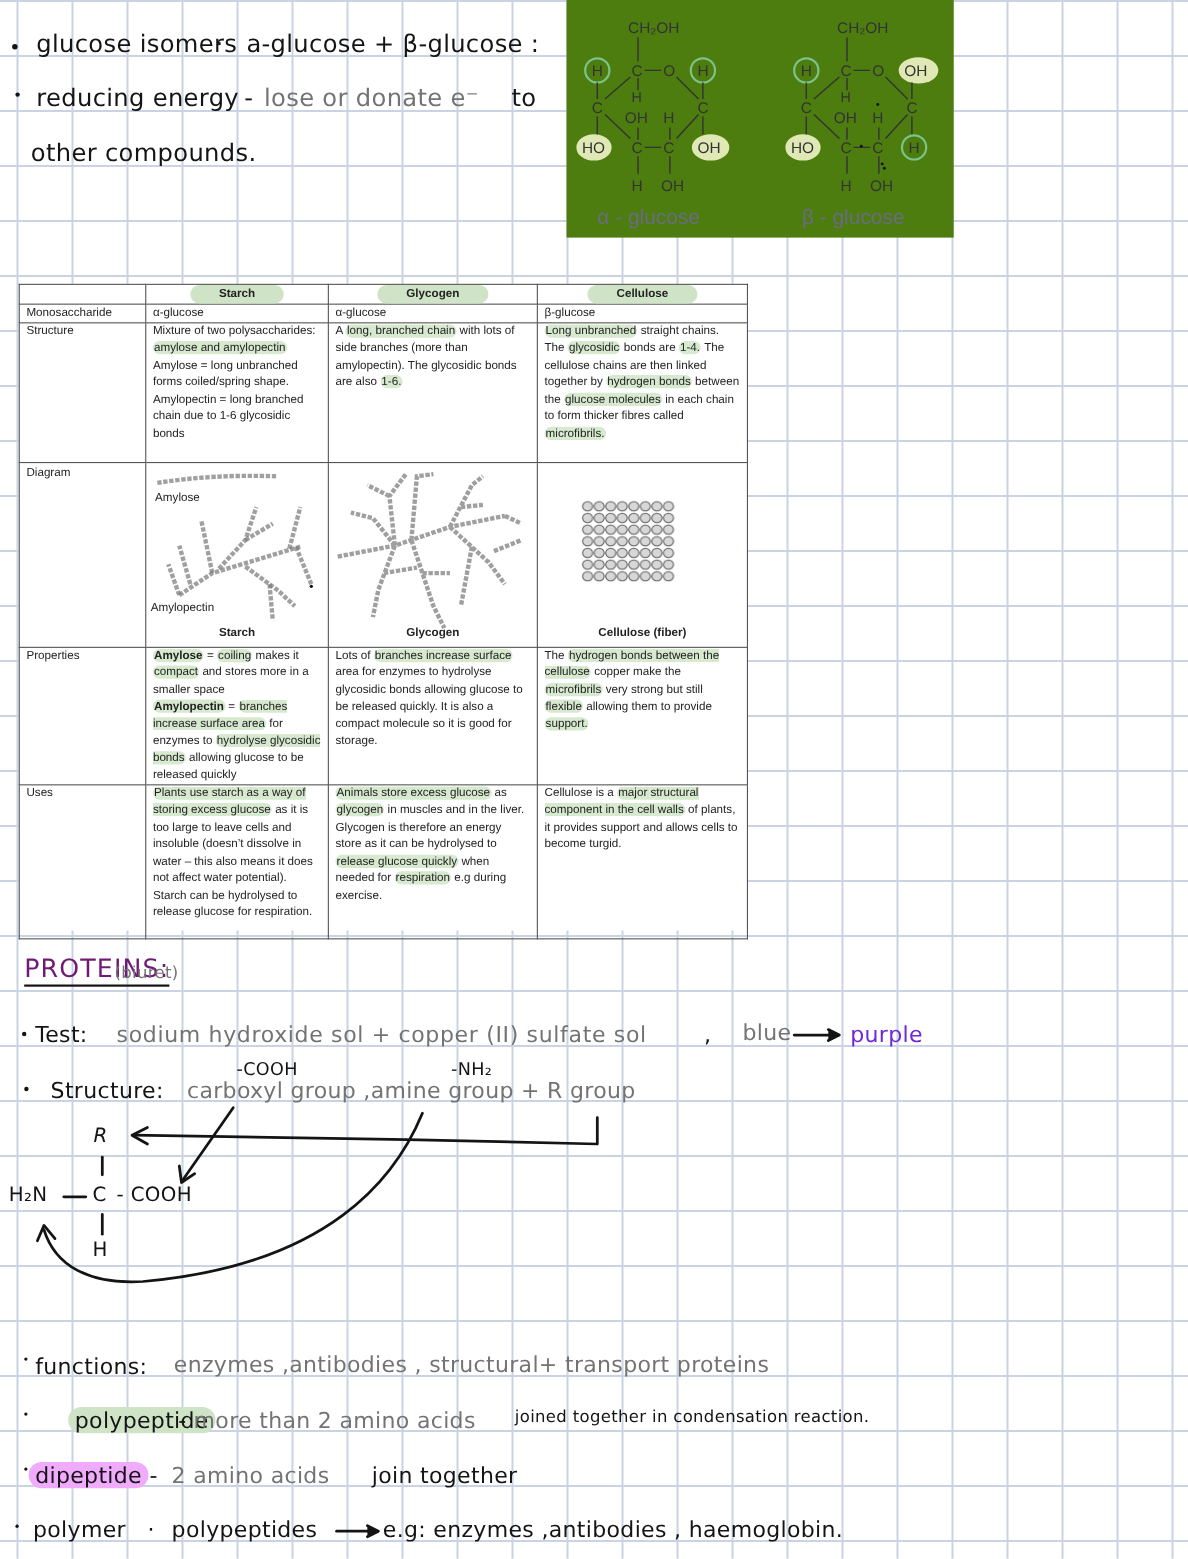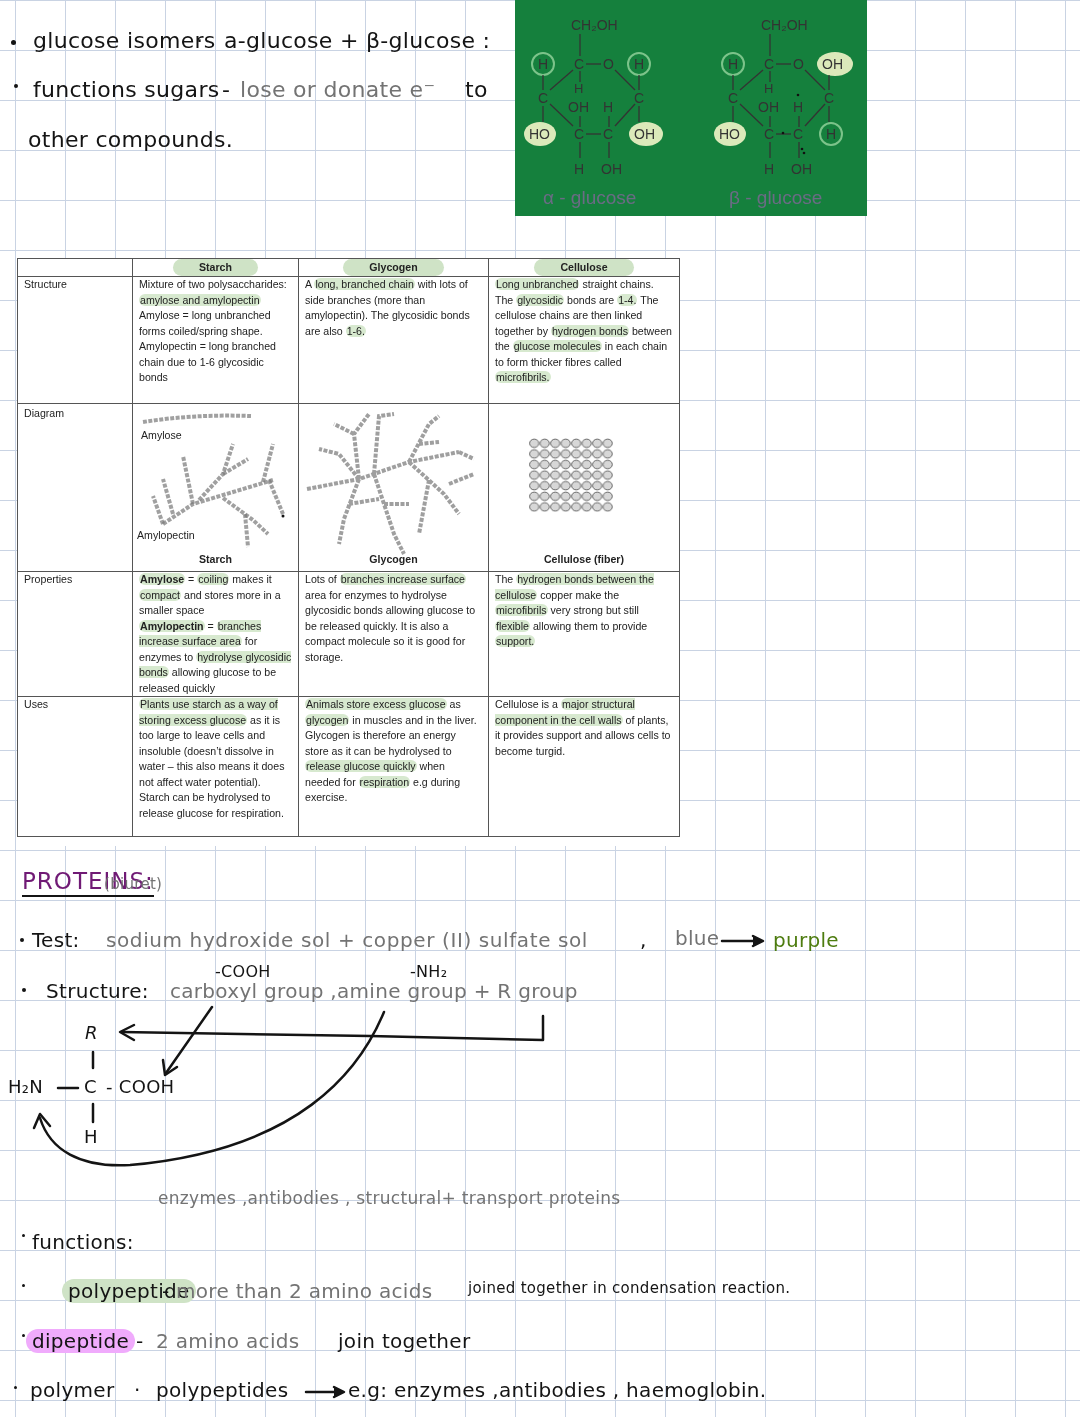--- a/index.html
+++ b/index.html
@@ -11,26 +11,26 @@
       linear-gradient(to right, #c9d3e3 1.5px, transparent 1.5px),
       linear-gradient(to bottom, #c9d3e3 1.5px, transparent 1.5px);
     background-size: 50px 50px;
     background-position: 15px 0px, 0px 0px;
     font-family: "DejaVu Sans", sans-serif;
     color: #111;
   }
   .hand { font-family: "DejaVu Sans", sans-serif; letter-spacing: 0.3px; position: absolute; white-space: nowrap; }
   .blk { color: #141414; }
   .blu { color: #737373; }
-  .pur { color: #4d7c0f; }
+  .pur { color: #6d28d9; }
   .bullet { position: absolute; width: 5px; height: 5px; border-radius: 50%; background: #141414; }
 
   
   .glucose-panel {
-    position: absolute; left: 515px; top: 0; width: 352px; height: 216px; background: #15803d;
+    position: absolute; left: 515px; top: 0; width: 352px; height: 216px; background: #4d7c0f;
   }
   .glucose-panel svg { position: absolute; left: 0; top: 0; }
 
   
   .table-wrap {
     position: absolute; left: 17px; top: 258px; width: 662px; height: 588px; background: #fff;
   }
   table.poly {
     border-collapse: collapse; width: 662px; table-layout: fixed;
     font-family: "Liberation Sans", sans-serif; font-size: 10.6px; line-height: 15.5px; color: #222;
@@ -57,21 +57,21 @@
 </style>
 </head>
 <body>
 
 <div class="bullet" style="left:11px;top:40px;"></div>
 <div class="hand blk" style="left:33px;top:28px;font-size:22px;">glucose isomers</div>
 <div class="hand blk" style="left:196px;top:28px;font-size:22px;">·</div>
 <div class="hand blk" style="left:224px;top:28px;font-size:22px;">a-glucose + β-glucose :</div>
 
 <div class="bullet" style="left:14px;top:84px;width:4px;height:4px;"></div>
-<div class="hand blk" style="left:33px;top:77px;font-size:22px;">functions sugars</div>
+<div class="hand blk" style="left:33px;top:77px;font-size:22px;">reducing energy</div>
 <div class="hand blk" style="left:222px;top:77px;font-size:22px;">-</div>
 <div class="hand blu" style="left:240px;top:77px;font-size:22px;">lose or donate  e⁻</div>
 <div class="hand blk" style="left:465px;top:77px;font-size:22px;">to</div>
 <div class="hand blk" style="left:28px;top:127px;font-size:22px;">other compounds.</div>
 
 <div class="glucose-panel">
   <svg width="352" height="216" viewBox="0 0 352 216" font-family="Liberation Sans, sans-serif" font-size="14" fill="#333">
 
     <g>
       <circle cx="28" cy="64" r="11" fill="none" stroke="#7cc38a" stroke-width="2"></circle>
@@ -166,20 +166,26 @@
         <col style="width:166px">
         <col style="width:190px">
         <col style="width:191px">
     </colgroup>
     <tbody>
         <tr>
       <th></th>
       <th><span class="pill">Starch</span></th>
       <th><span class="pill">Glycogen</span></th>
       <th><span class="pill">Cellulose</span></th>
+    </tr>
+    <tr>
+      <td class="rowlabel">Monosaccharide</td>
+      <td>α-glucose</td>
+      <td>α-glucose</td>
+      <td>β-glucose</td>
     </tr>
     <tr style="height:127px;margin-left:16px;">
       <td class="rowlabel">Structure</td>
       <td><span>Mixture of two polysaccharides: </span><span class="hl">amylose and amylopectin</span><br><span>Amylose = long unbranched forms coiled/spring shape. Amylopectin = long branched chain due to 1-6 glycosidic bonds</span></td>
       <td><span>A </span><span class="hl">long, branched chain</span><span> with lots of side branches (more than amylopectin). The glycosidic bonds are also </span><span class="hl">1-6.</span></td>
       <td><span class="hl">Long unbranched</span><span> straight chains. The </span><span class="hl">glycosidic</span><span> bonds are </span><span class="hl">1-4.</span><span> The cellulose chains are then linked together by </span><span class="hl">hydrogen bonds</span><span> between the </span><span class="hl">glucose molecules</span><span> in each chain to form thicker fibres called </span><span class="hl">microfibrils.</span></td>
     </tr>
     <tr>
       <td class="rowlabel" style="padding-top:2px;">Diagram</td>
       <td class="diagram-cell">
@@ -296,21 +302,21 @@
     <path d="M722 941 L760 941"></path>
     <path d="M753 936 L763 941 L753 946" fill="#141414"></path>
 
     <path d="M306 1392 L340 1392"></path>
     <path d="M334 1387 L344 1392 L334 1397" fill="#141414"></path>
   </g>
 </svg>
 
 <div class="bullet" style="left:22px;top:1234px;width:3px;height:3px;"></div>
 <div class="hand blk" style="left:32px;top:1230px;font-size:20px;">functions:</div>
-<div class="hand blu" style="left:158px;top:1188px;font-size:17px;">enzymes ,antibodies , structural+ transport proteins</div>
+<div class="hand blu" style="left:158px;top:1228px;font-size:20px;">enzymes ,antibodies , structural+ transport proteins</div>
 
 <div class="bullet" style="left:22px;top:1284px;width:3px;height:3px;"></div>
 <div class="hand blk" style="left:26px;top:1279px;font-size:20px;background:#cfe3c6;border-radius:14px;padding:0 6px;margin-left:36px;">polypeptide</div>
 <div class="hand blk" style="left:162px;top:1279px;font-size:20px;">-</div>
 <div class="hand blu" style="left:176px;top:1279px;font-size:20px;">more than  2 amino acids</div>
 <div class="hand blk" style="left:468px;top:1279px;font-size:15px;">joined together in condensation reaction.</div>
 
 <div class="bullet" style="left:22px;top:1334px;width:3px;height:3px;"></div>
 <div class="hand blk" style="left:26px;top:1329px;font-size:20px;background:#f0abfc;border-radius:14px;padding:0 6px;">dipeptide</div>
 <div class="hand blk" style="left:136px;top:1329px;font-size:20px;">-</div>

